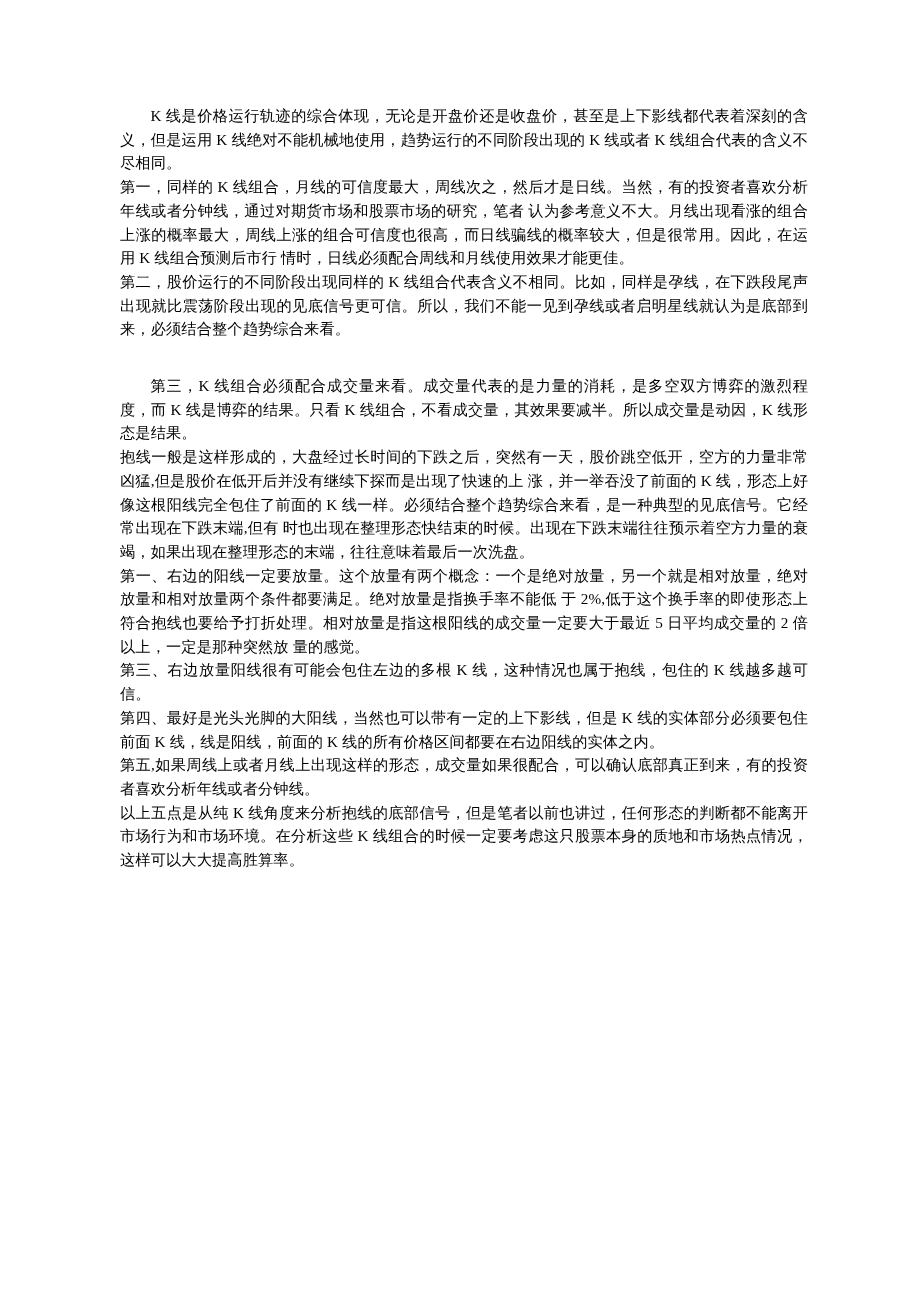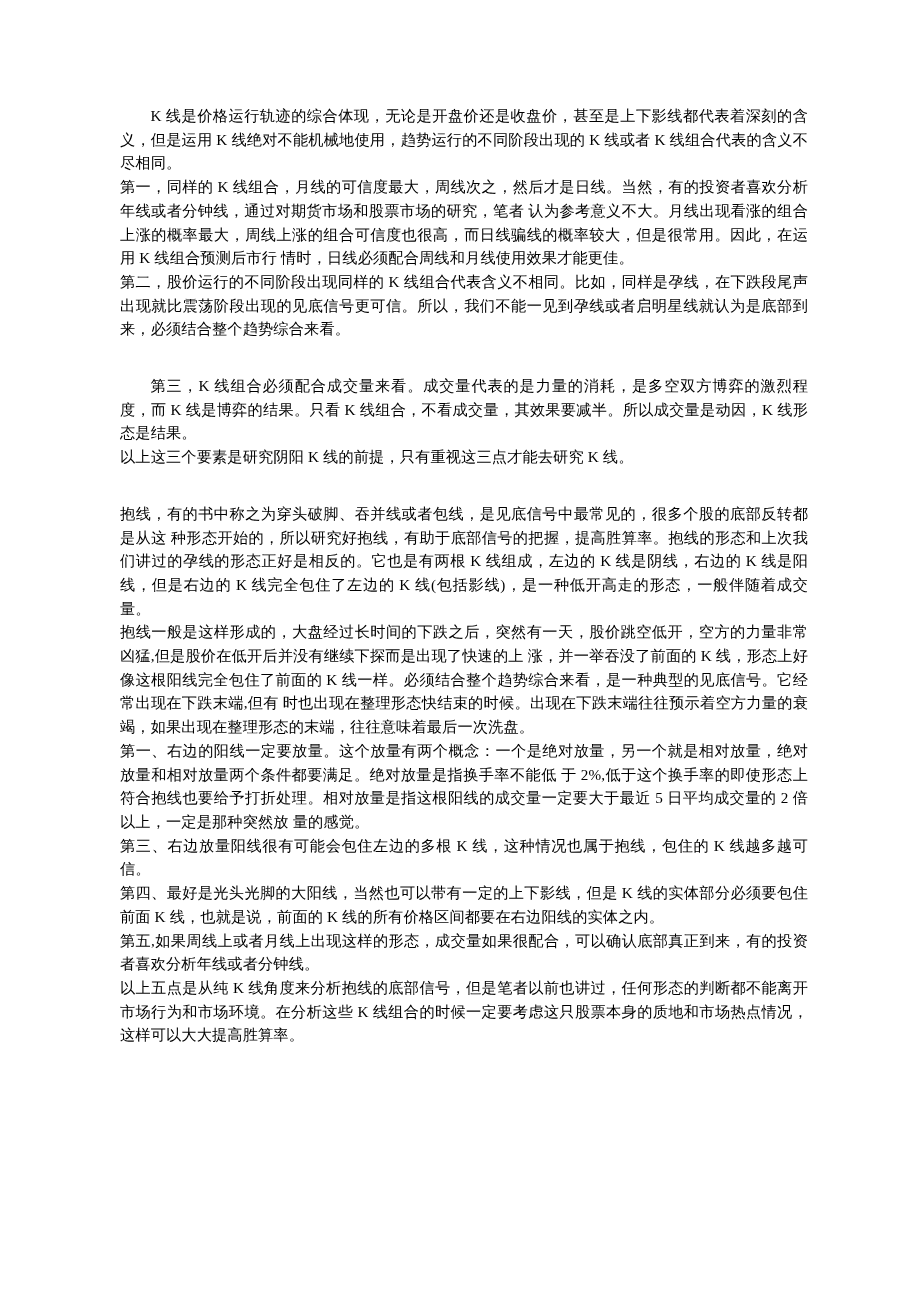--- a/index.html
+++ b/index.html
@@ -39,22 +39,20 @@
 </style>
 </head>
 <body>
 
 <div class="page">
   <div class="doc-body">
     <p class="indent">K 线是价格运行轨迹的综合体现，无论是开盘价还是收盘价，甚至是上下影线都代表着深刻的含义，但是运用 K 线绝对不能机械地使用，趋势运行的不同阶段出现的 K 线或者 K 线组合代表的含义不尽相同。</p>
     <p>第一，同样的 K 线组合，月线的可信度最大，周线次之，然后才是日线。当然，有的投资者喜欢分析年线或者分钟线，通过对期货市场和股票市场的研究，笔者 认为参考意义不大。月线出现看涨的组合上涨的概率最大，周线上涨的组合可信度也很高，而日线骗线的概率较大，但是很常用。因此，在运用 K 线组合预测后市行 情时，日线必须配合周线和月线使用效果才能更佳。</p>
     <p>第二，股价运行的不同阶段出现同样的 K 线组合代表含义不相同。比如，同样是孕线，在下跌段尾声出现就比震荡阶段出现的见底信号更可信。所以，我们不能一见到孕线或者启明星线就认为是底部到来，必须结合整个趋势综合来看。</p>
     <p class="indent gap-before">第三，K 线组合必须配合成交量来看。成交量代表的是力量的消耗，是多空双方博弈的激烈程度，而 K 线是博弈的结果。只看 K 线组合，不看成交量，其效果要减半。所以成交量是动因，K 线形态是结果。</p>
-    <p>以上这三个要素是研究阴阳 K 线的前提，只有重视这三点才能去研究 K 线。</p>
-    <p class="gap-before">抱线，有的书中称之为穿头破脚、吞并线或者包线，是见底信号中最常见的，很多个股的底部反转都是从这 种形态开始的，所以研究好抱线，有助于底部信号的把握，提高胜算率。抱线的形态和上次我们讲过的孕线的形态正好是相反的。它也是有两根 K 线组成，左边的 K 线是阴线，右边的 K 线是阳线，但是右边的 K 线完全包住了左边的 K 线(包括影线)，是一种低开高走的形态，一般伴随着成交量。</p>
     <p>抱线一般是这样形成的，大盘经过长时间的下跌之后，突然有一天，股价跳空低开，空方的力量非常凶猛,但是股价在低开后并没有继续下探而是出现了快速的上 涨，并一举吞没了前面的 K 线，形态上好像这根阳线完全包住了前面的 K 线一样。必须结合整个趋势综合来看，是一种典型的见底信号。它经常出现在下跌末端,但有 时也出现在整理形态快结束的时候。出现在下跌末端往往预示着空方力量的衰竭，如果出现在整理形态的末端，往往意味着最后一次洗盘。</p>
     <p>第一、右边的阳线一定要放量。这个放量有两个概念：一个是绝对放量，另一个就是相对放量，绝对放量和相对放量两个条件都要满足。绝对放量是指换手率不能低 于 2%,低于这个换手率的即使形态上符合抱线也要给予打折处理。相对放量是指这根阳线的成交量一定要大于最近 5 日平均成交量的 2 倍以上，一定是那种突然放 量的感觉。</p>
     <p>第三、右边放量阳线很有可能会包住左边的多根 K 线，这种情况也属于抱线，包住的 K 线越多越可信。</p>
-    <p>第四、最好是光头光脚的大阳线，当然也可以带有一定的上下影线，但是 K 线的实体部分必须要包住前面 K 线，也就是说，前面的 K 线的所有价格区间都要在右边阳线的实体之内。</p>
+    <p>第四、最好是光头光脚的大阳线，当然也可以带有一定的上下影线，但是 K 线的实体部分必须要包住前面 K 线，线是阳线，前面的 K 线的所有价格区间都要在右边阳线的实体之内。</p>
     <p>第五,如果周线上或者月线上出现这样的形态，成交量如果很配合，可以确认底部真正到来，有的投资者喜欢分析年线或者分钟线。</p>
     <p>以上五点是从纯 K 线角度来分析抱线的底部信号，但是笔者以前也讲过，任何形态的判断都不能离开市场行为和市场环境。在分析这些 K 线组合的时候一定要考虑这只股票本身的质地和市场热点情况，这样可以大大提高胜算率。</p>
   </div>
 </div>
 
 </body></html>

